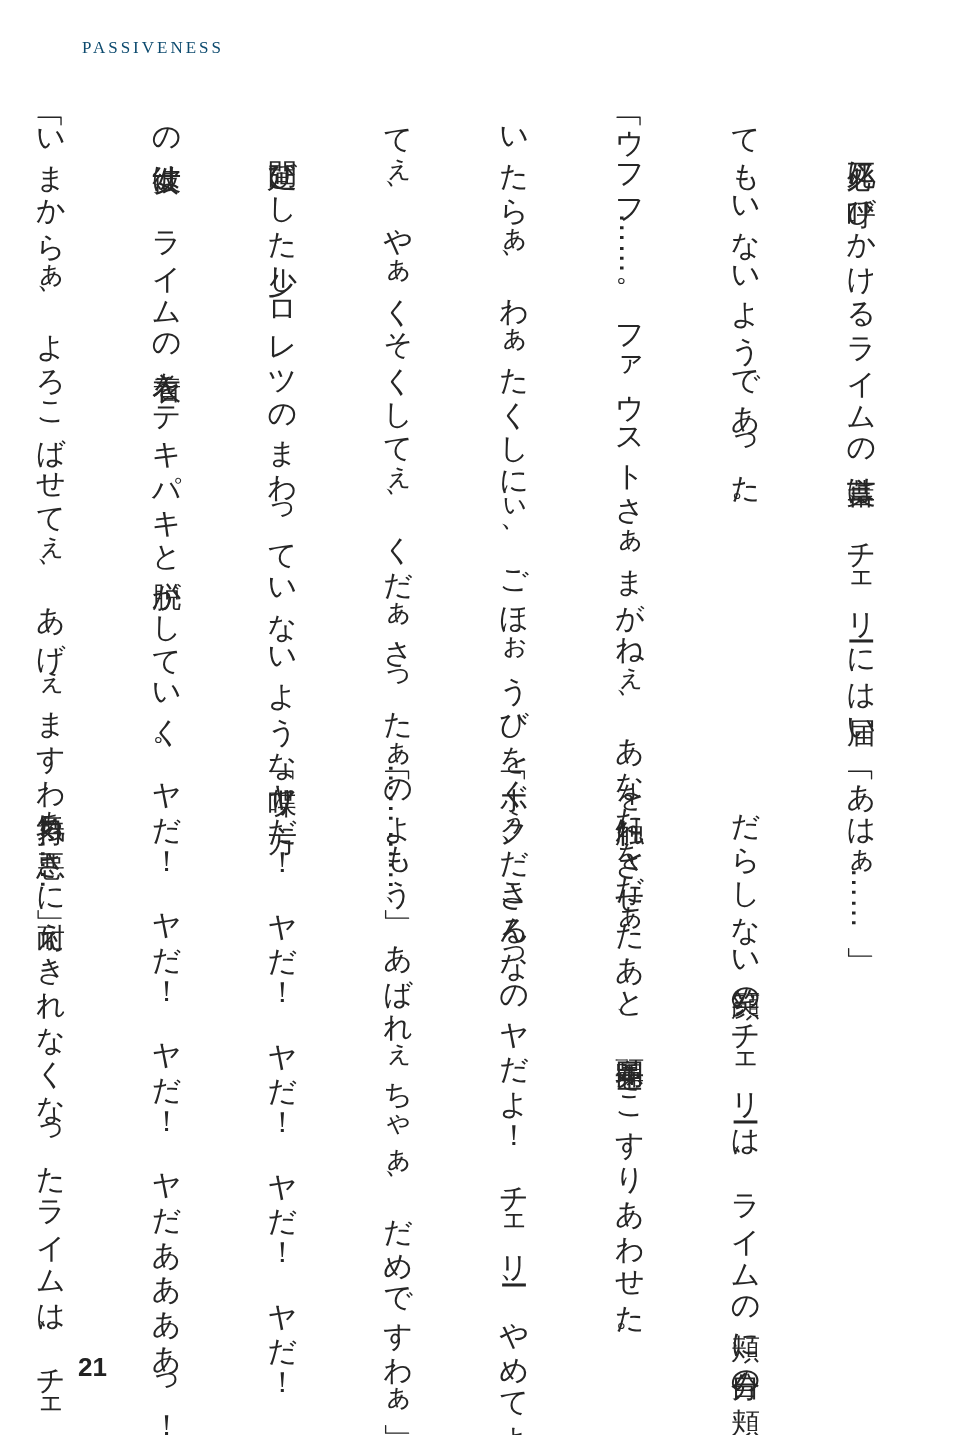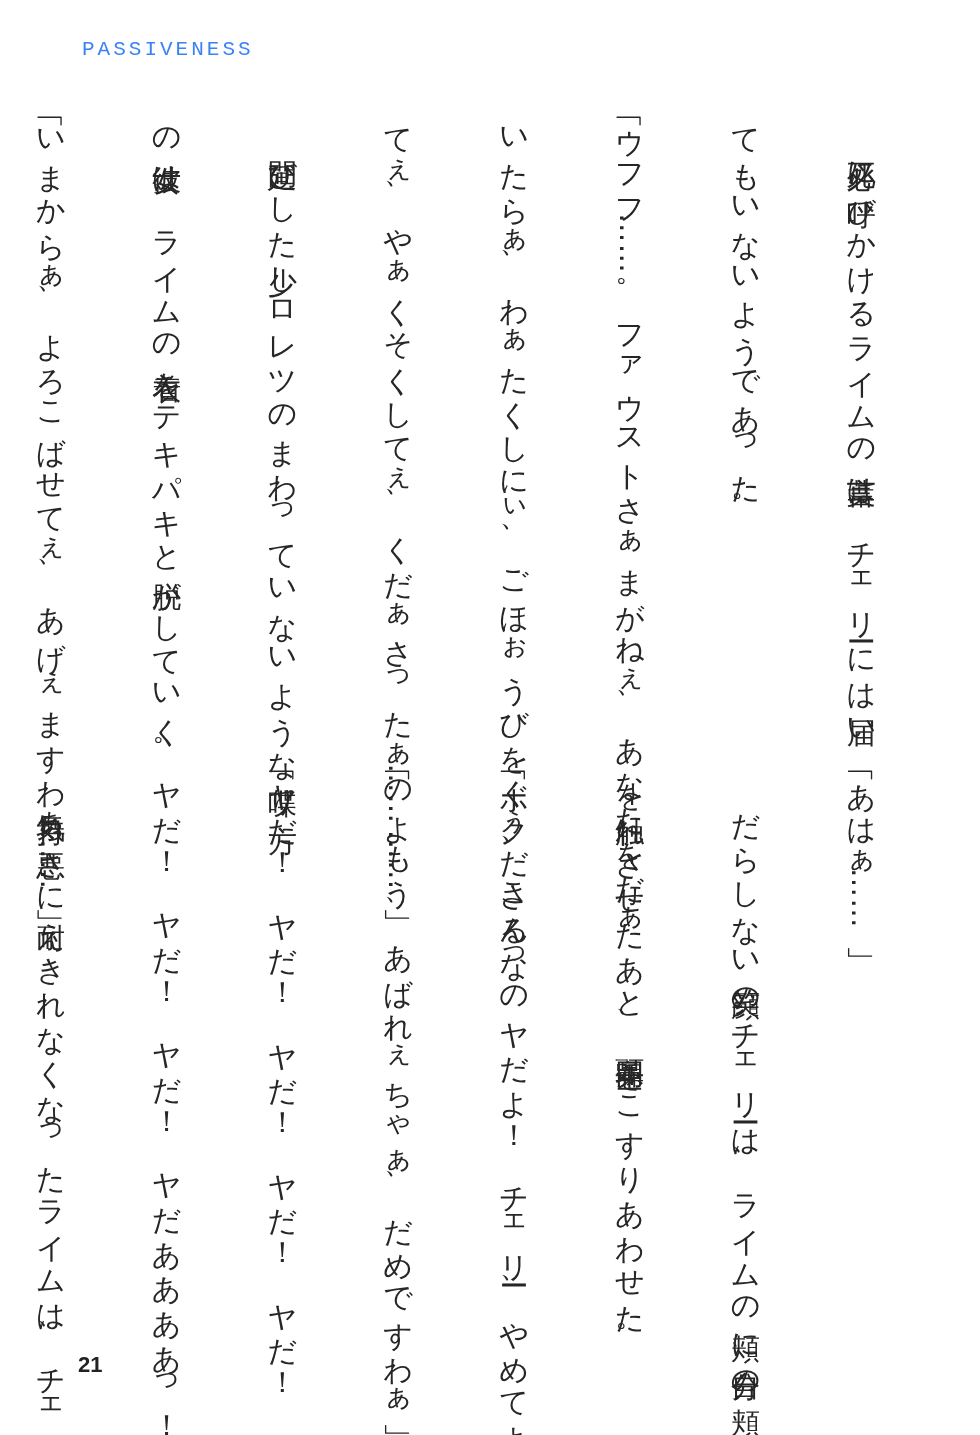--- a/index.html
+++ b/index.html
@@ -1,26 +1,26 @@
 <!DOCTYPE html>
 <html><head>
 <meta charset="utf-8">
 <style>
   html, body { margin:0; padding:0; background:#ffffff; }
   body { width:980px; height:1435px; position:relative; overflow:hidden;
          font-family:"DejaVu Sans", sans-serif; color:#262626; }
-  .running-head { position:absolute; left:82px; top:38px; font-family:Liberation Mono, monospace;
-         font-size:21px; letter-spacing:3px; color:#3b82f6; }
+  .running-head { position:absolute; left:82px; top:38px; font-family:Liberation Serif, serif;
+         font-size:17px; letter-spacing:3px; color:#0c4a6e; }
   .block { position:absolute; writing-mode:vertical-rl; -webkit-writing-mode:vertical-rl;
          font-size:29px; line-height:38.6px; letter-spacing:1.5px; white-space:pre; }
   .block.top { right:22px; top:108px; height:590px; }
   .block.bottom { right:22px; top:762px; height:590px; }
   .line { display:block; }
   .folio { position:absolute; left:78px; top:1352px; font-family:"Liberation Sans", sans-serif;
-         font-weight:bold; font-size:22px; color:#222; }
+         font-weight:bold; font-size:26px; color:#222; }
 </style>
 </head>
 <body>
 
 <div class="running-head">PASSIVENESS</div>
 
 <div class="block top">
   <span class="line">　必死に呼びかけるライムの言葉は、チェリーには届い</span>
   <span class="line">てもいないようであった。</span>
   <span class="line">「ウフフ……。ファウストさぁまがねぇ、あなたをだぁ</span>

